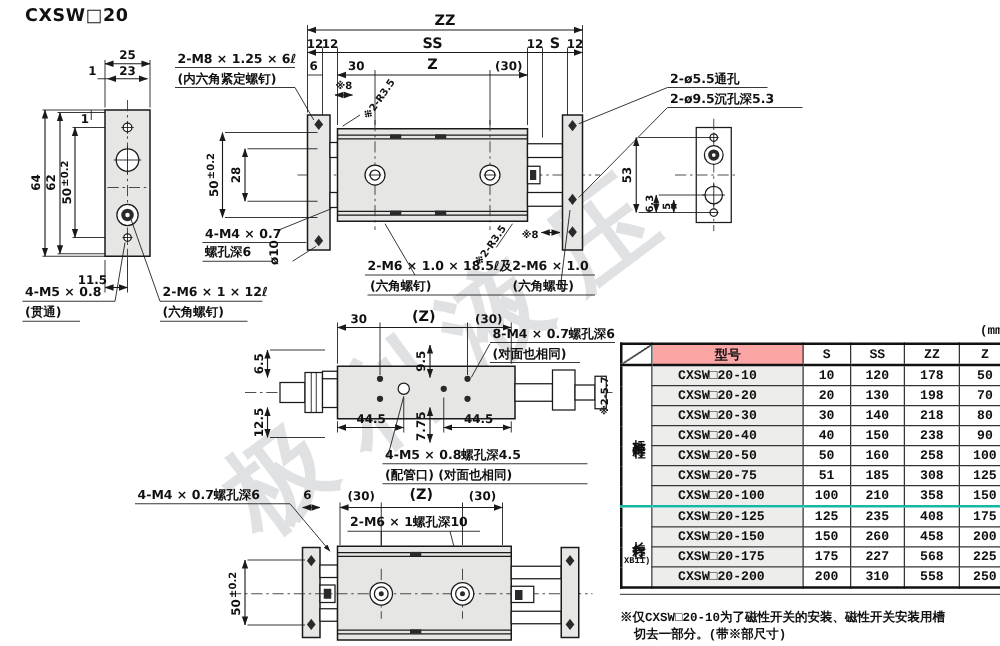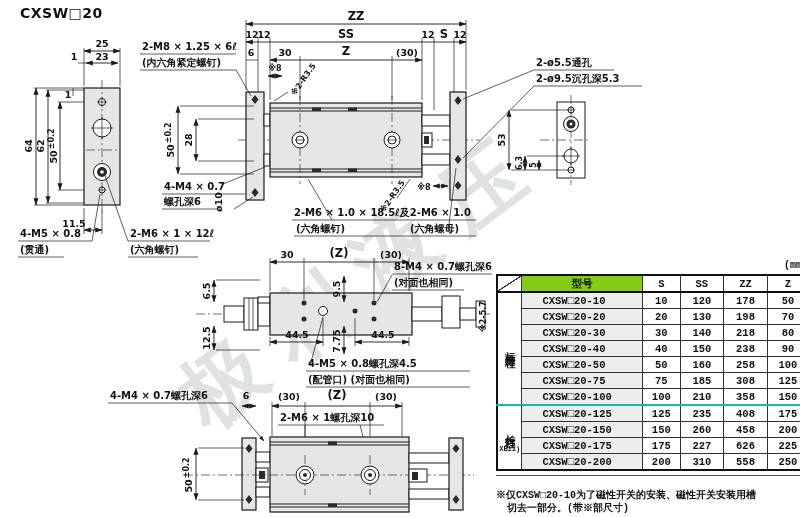--- a/index.html
+++ b/index.html
@@ -18,21 +18,21 @@
   .fillg{fill:#e6e6e4;stroke:#1a1a1a;stroke-width:1.2;}
   .fillw{fill:#fff;stroke:#1a1a1a;stroke-width:1;}
   .dark{fill:#2a2a2a;stroke:none;}
   .wm{font-size:82px;font-weight:bold;fill:#c6c9cd;opacity:.55;letter-spacing:26px;}
   
   #tablewrap{position:absolute;left:484px;top:260px;width:314px;font-family:Liberation Mono, monospace;}
   #unit{ text-align:right;font-size:10px;font-weight:bold;padding-right:2px;height:14px;}
   table{border-collapse:collapse;width:100%;table-layout:fixed;}
   td,th{border:1px solid #333;font-size:10.5px;height:15px;padding:0 3px;overflow:hidden;}
   table{border:2px solid #111;}
-  th{font-weight:bold;text-align:center;background:#84cc16;}
+  th{font-weight:bold;text-align:center;background:#fca5a5;}
   th.numh{background:#fff;}
   td.model{font-weight:bold;text-align:left;background:#ededeb;padding-left:20px;}
   td.num{font-weight:bold;text-align:center;background:#fff;}
   tr.hdr th,tr.hdr td{border-bottom:2px solid #111;}
   tr.gstart td{border-top:2px solid #14b8a6;}
   td.corner{background:#fff;background-image:linear-gradient(to bottom right,transparent 47%,#333 48%,#333 52%,transparent 53%);}
   td.grp{background:#fff;text-align:center;vertical-align:middle;padding:0;}
   .vtext{writing-mode:vertical-rl;text-orientation:upright;font-weight:bold;font-size:10.5px;letter-spacing:2px;display:inline-block;}
   .gsub{display:block;font-size:7px;font-weight:bold;margin-top:2px;}
   #note{margin-top:4px;font-size:10px;font-weight:bold;line-height:1.32;border-top:1px solid #555;padding-top:13px;}
@@ -402,21 +402,21 @@
       </tr>
       <tr>
         <td class="model">CXSW□20-50</td>
         <td class="num">50</td>
         <td class="num">160</td>
         <td class="num">258</td>
         <td class="num">100</td>
       </tr>
       <tr>
         <td class="model">CXSW□20-75</td>
-        <td class="num">75</td>
+        <td class="num">51</td>
         <td class="num">185</td>
         <td class="num">308</td>
         <td class="num">125</td>
       </tr>
       <tr>
         <td class="model">CXSW□20-100</td>
         <td class="num">100</td>
         <td class="num">210</td>
         <td class="num">358</td>
         <td class="num">150</td>
@@ -433,21 +433,21 @@
         <td class="model">CXSW□20-150</td>
         <td class="num">150</td>
         <td class="num">260</td>
         <td class="num">458</td>
         <td class="num">200</td>
       </tr>
       <tr>
         <td class="model">CXSW□20-175</td>
         <td class="num">175</td>
         <td class="num">227</td>
-        <td class="num">626</td>
+        <td class="num">568</td>
         <td class="num">225</td>
       </tr>
       <tr>
         <td class="model">CXSW□20-200</td>
         <td class="num">200</td>
         <td class="num">310</td>
         <td class="num">558</td>
         <td class="num">250</td>
       </tr>
     </tbody>

